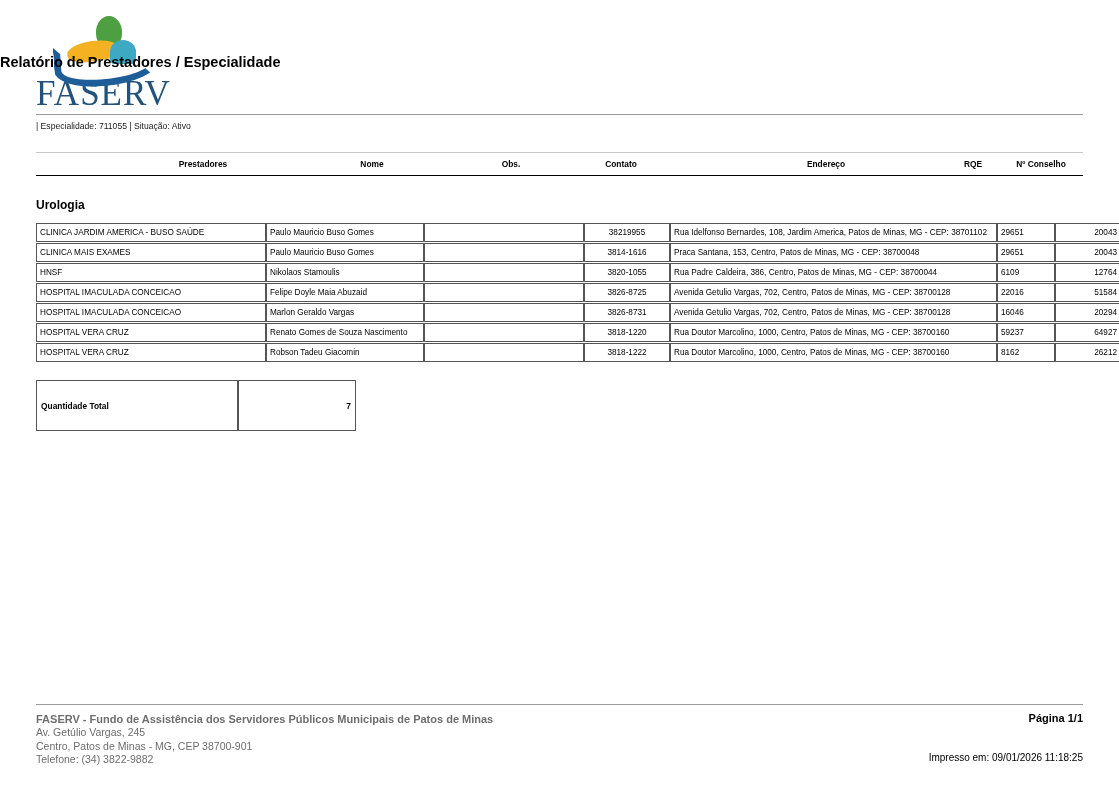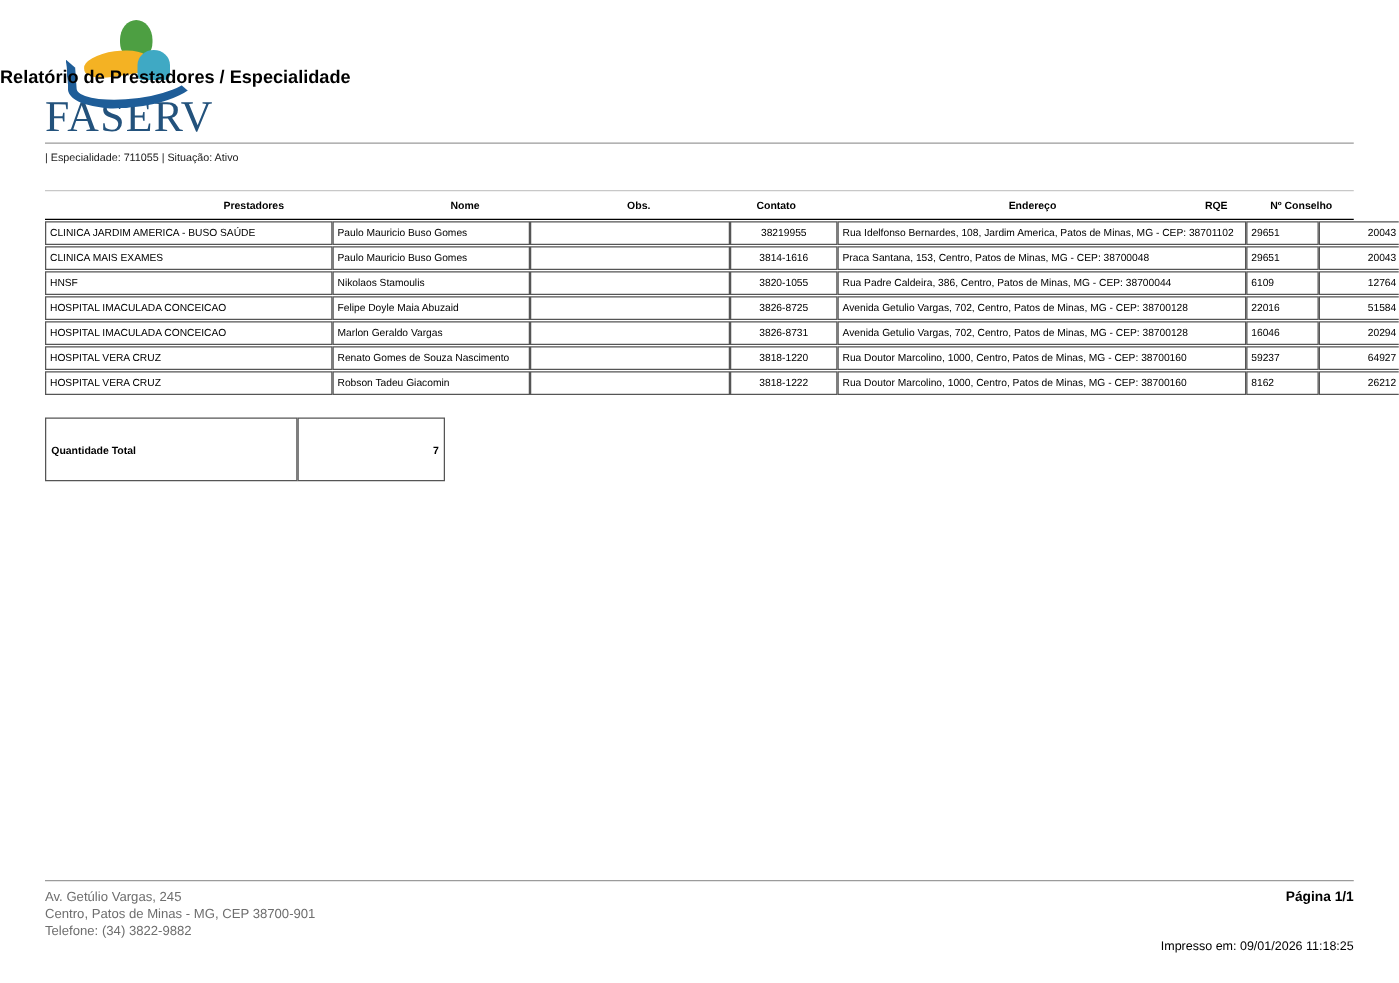--- a/index.html
+++ b/index.html
@@ -254,20 +254,21 @@
     <span style="left:56px;  width:222px;">Prestadores</span>
     <span style="left:260px; width:152px;">Nome</span>
     <span style="left:420px; width:110px;">Obs.</span>
     <span style="left:530px; width:110px;">Contato</span>
     <span style="left:670px; width:240px;">Endereço</span>
     <span style="left:910px; width:54px;">RQE</span>
     <span style="left:966px; width:78px;">Nº Conselho</span>
   </div>
 
   <div id="sections-container">
+      <div class="section-title">Urologia</div>
       <table class="data-table">
         <tbody>
           <tr>
             <td class="c-credenciado">CLINICA JARDIM AMERICA - BUSO SAÚDE</td>
             <td class="c-nome">Paulo Mauricio Buso Gomes</td>
             <td class="c-obs"></td>
             <td class="c-contato">38219955</td>
             <td class="c-endereco">Rua Idelfonso Bernardes, 108, Jardim America, Patos de Minas, MG - CEP: 38701102</td>
             <td class="c-rqe">29651</td>
             <td class="c-conselho">20043</td>
@@ -335,20 +336,21 @@
       <tr>
         <td class="t-label">Quantidade Total</td>
         <td class="t-value">7</td>
       </tr>
     </tbody>
   </table>
 
   <div class="footer">
     <hr class="footer-rule">
     <div class="footer-left">
+      <div class="footer-org">FASERV - Fundo de Assistência dos Servidores Públicos Municipais de Patos de Minas</div>
       <div class="footer-addr">Av. Getúlio Vargas, 245</div>
       <div class="footer-addr">Centro, Patos de Minas - MG, CEP 38700-901</div>
       <div class="footer-addr">Telefone: (34) 3822-9882</div>
     </div>
     <div class="footer-right">
       <div class="footer-page">Página  1/1</div>
       <div class="footer-printed">Impresso em:  09/01/2026 11:18:25</div>
     </div>
   </div>
 

